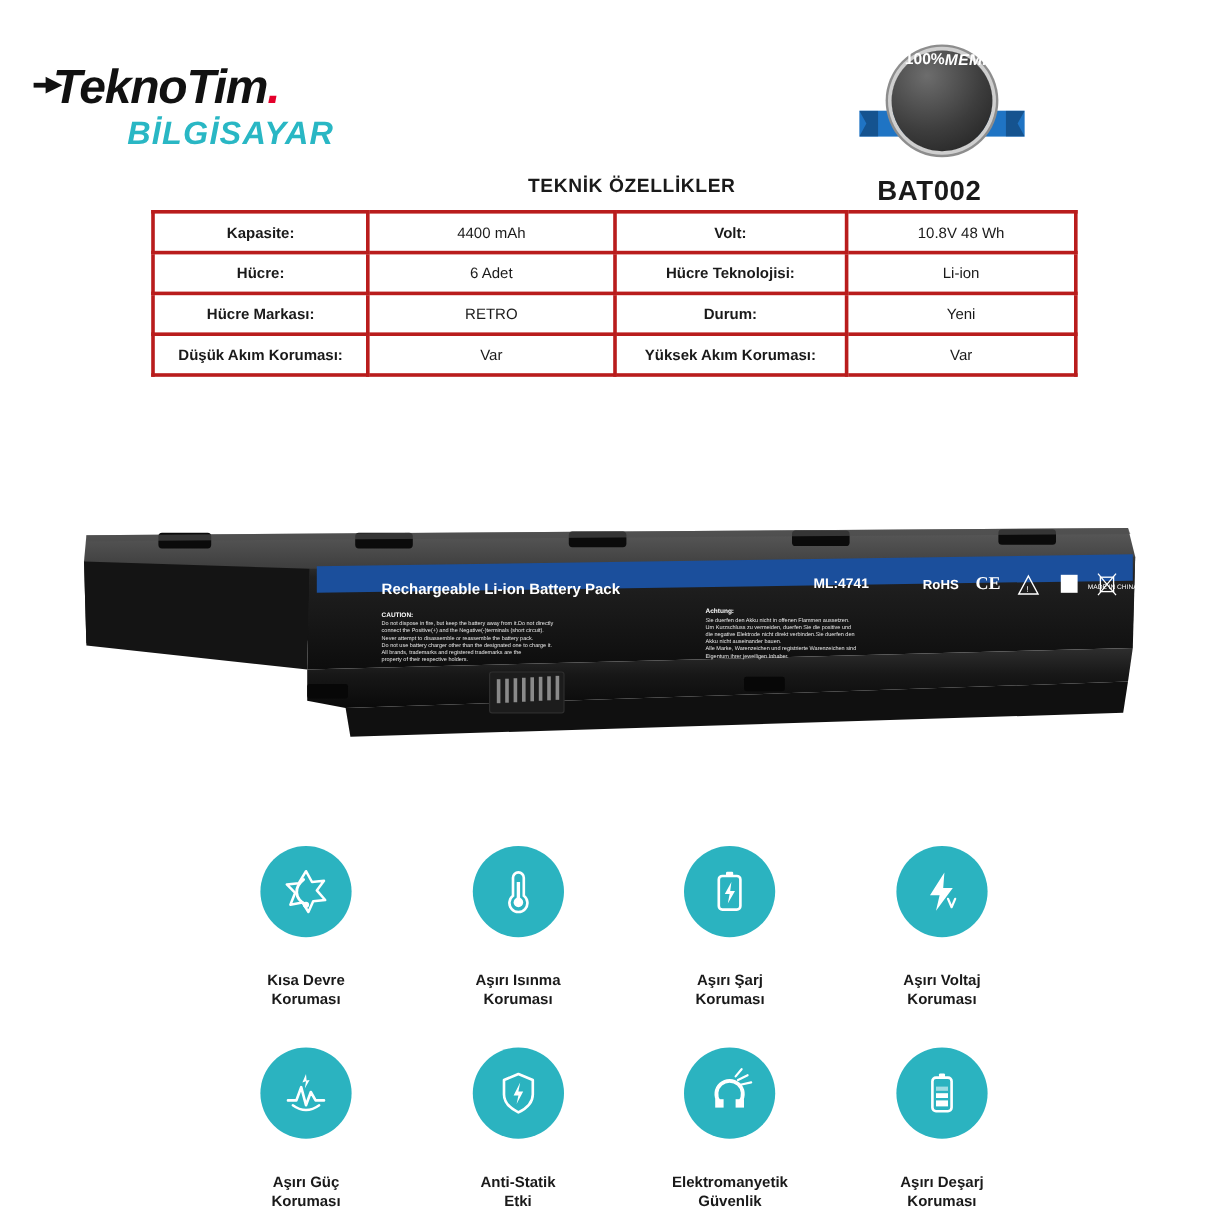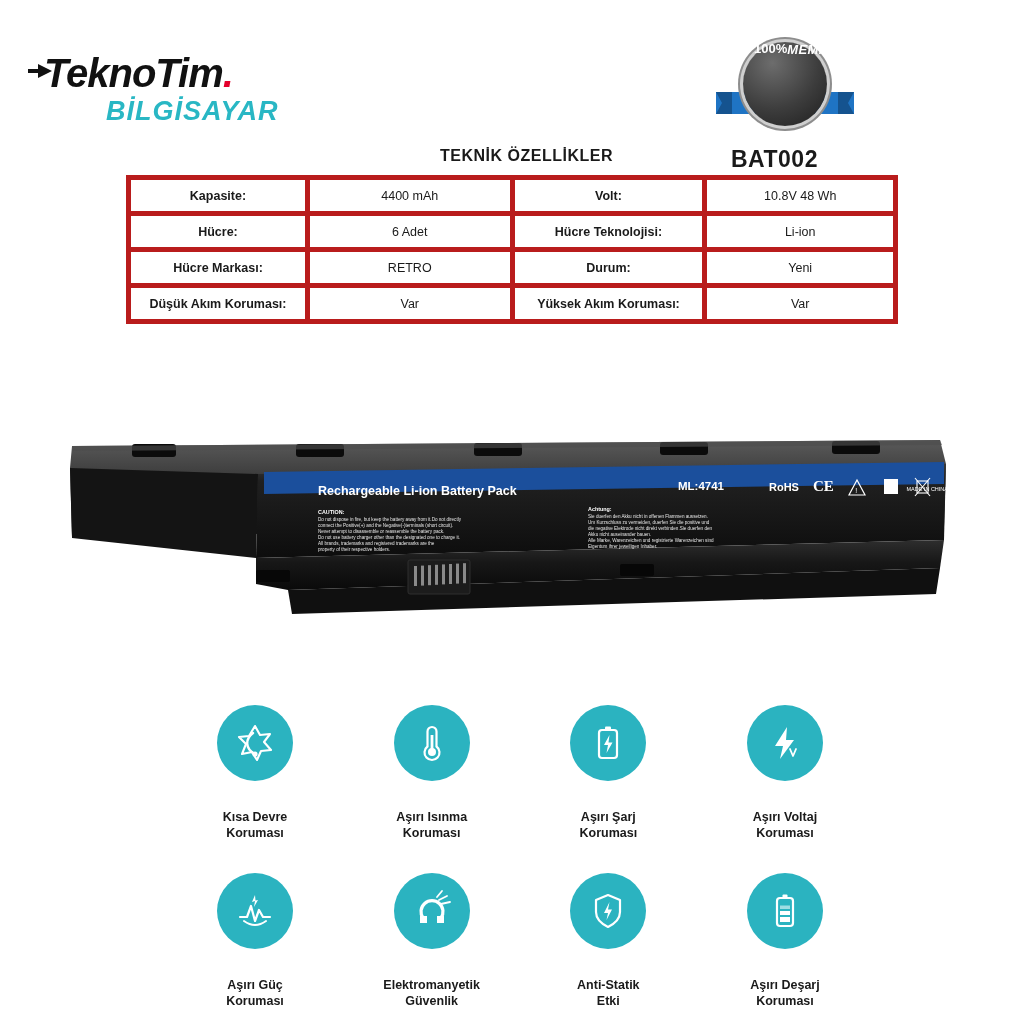--- a/index.html
+++ b/index.html
@@ -159,21 +159,21 @@
   }
   table.spec {
     position: absolute;
     left: 126px;
     top: 175px;
     width: 772px;
     border-collapse: collapse;
     font-size: 12.5px;
   }
   table.spec td {
-    border: 5px solid #b91c1c;
+    border: 3px solid #b91c1c;
     height: 27px;
     padding: 2px 6px;
     text-align: center;
     vertical-align: middle;
     color: #1a1a1a;
   }
   table.spec td.label {
     font-weight: bold;
   }
   table.spec col.c1 { width: 180px; }
@@ -441,45 +441,45 @@
           <path d="M12 33 q11 8 22 0" fill="none" stroke="#ffffff" stroke-width="2" stroke-linecap="round"></path>
           <path d="M23 7 L20 14 L23 13 L22 19 L26 12 L23.5 12.5 Z" fill="#ffffff"></path>
         </svg>
       </div>
       <div class="feature-label">Aşırı Güç
 Koruması</div>
     </div>
 
     <div class="feature">
       <div class="feature-circle">
+        <svg width="44" height="44" viewBox="0 0 44 44">
+          <path d="M22 6 L34 11 V23 c0 8 -6 12 -12 15 c-6 -3 -12 -7 -12 -15 V11 Z" fill="none" stroke="#ffffff" stroke-width="2.2" stroke-linejoin="round"></path>
+          <path d="M23.5 13 L18 24 L22 24 L20.5 31 L26 20.5 L22 20.5 Z" fill="#ffffff"></path>
+        </svg>
+      </div>
+      <div class="feature-label">Anti-Statik
+Etki</div>
+    </div>
+
+    <div class="feature">
+      <div class="feature-circle">
         <svg width="46" height="46" viewBox="0 0 46 46">
           <path d="M14 30 a11 11 0 1 1 18 0" fill="none" stroke="#ffffff" stroke-width="3.2"></path>
           <rect x="11" y="28" width="7" height="7" fill="#ffffff"></rect>
           <rect x="28" y="28" width="7" height="7" fill="#ffffff"></rect>
           <path d="M30 12 L38 8 M32 16 L41 14 M28 9 L33 3" stroke="#ffffff" stroke-width="1.8" stroke-linecap="round"></path>
         </svg>
       </div>
       <div class="feature-label">Elektromanyetik
 Güvenlik</div>
     </div>
 
     <div class="feature">
       <div class="feature-circle">
         <svg width="44" height="44" viewBox="0 0 44 44">
-          <path d="M22 6 L34 11 V23 c0 8 -6 12 -12 15 c-6 -3 -12 -7 -12 -15 V11 Z" fill="none" stroke="#ffffff" stroke-width="2.2" stroke-linejoin="round"></path>
-          <path d="M23.5 13 L18 24 L22 24 L20.5 31 L26 20.5 L22 20.5 Z" fill="#ffffff"></path>
-        </svg>
-      </div>
-      <div class="feature-label">Anti-Statik
-Etki</div>
-    </div>
-
-    <div class="feature">
-      <div class="feature-circle">
-        <svg width="44" height="44" viewBox="0 0 44 44">
           <rect x="14" y="9" width="16" height="28" rx="3" fill="none" stroke="#ffffff" stroke-width="2.2"></rect>
           <rect x="19.5" y="5.5" width="5" height="3.5" rx="1" fill="#ffffff"></rect>
           <rect x="17" y="28" width="10" height="5" fill="#ffffff"></rect>
           <rect x="17" y="22" width="10" height="4" fill="#ffffff"></rect>
           <rect x="17" y="16.5" width="10" height="3.5" fill="#ffffff" opacity="0.55"></rect>
         </svg>
       </div>
       <div class="feature-label">Aşırı Deşarj
 Koruması</div>
     </div>

